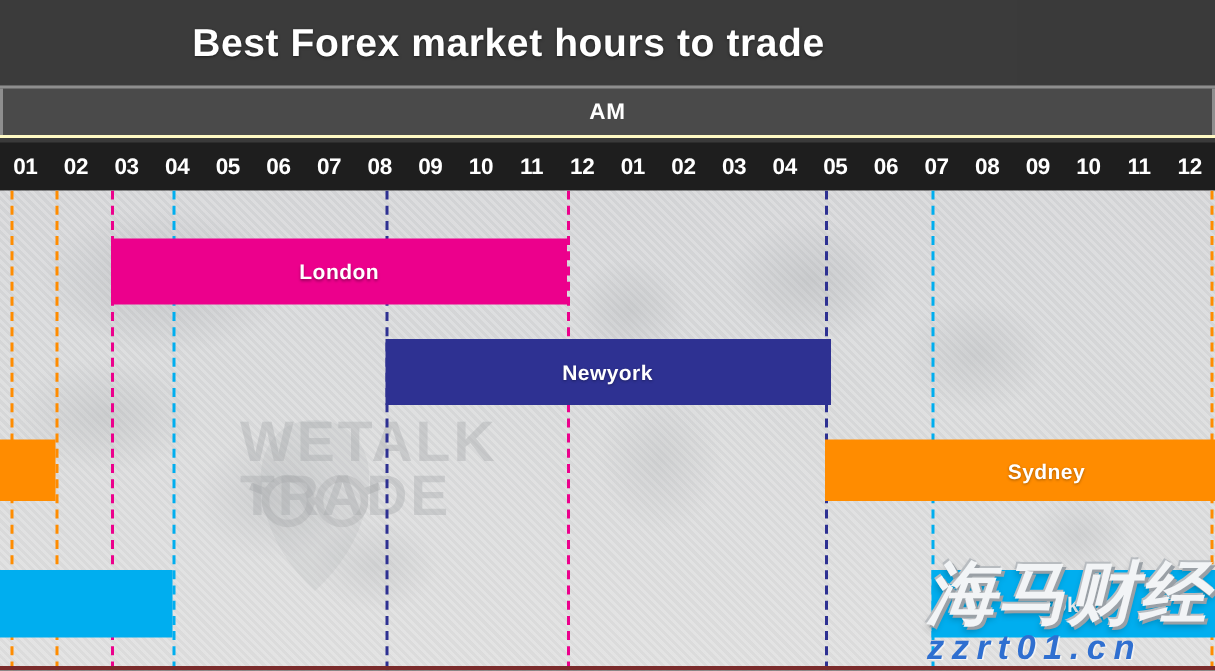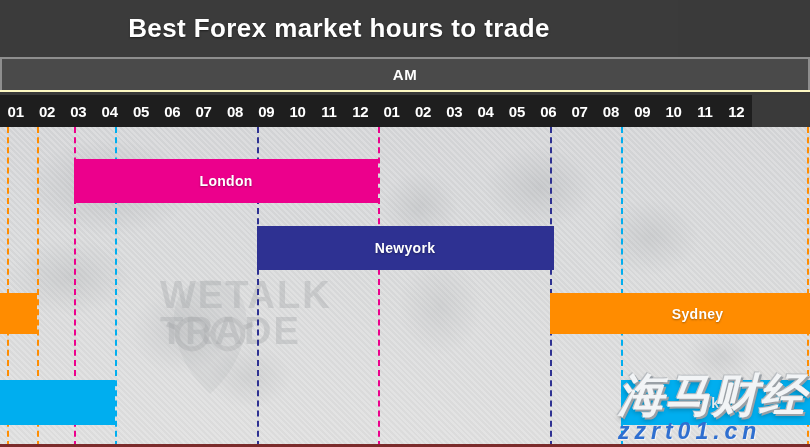--- a/index.html
+++ b/index.html
@@ -58,21 +58,21 @@
     width: 2px; background: #8e8e8e;
   }
   .ampm-bar::after {
     content: ""; position: absolute; right: 0; top: 0; bottom: 0;
     width: 2px; background: #8e8e8e;
   }
 
   
   .hours-bar {
     position: absolute;
-    left: 0; top: 95px; width: 752px; height: 32px;
+    left: 0; top: 95px; width: 810px; height: 32px;
     background: #1e1e1e;
     display: flex;
   }
   .hour-cell {
     flex: 1 1 auto;
     width: 33.75px;
     display: flex; align-items: center; justify-content: center;
     color: #ffffff;
     font-size: 15px;
     font-weight: bold;

